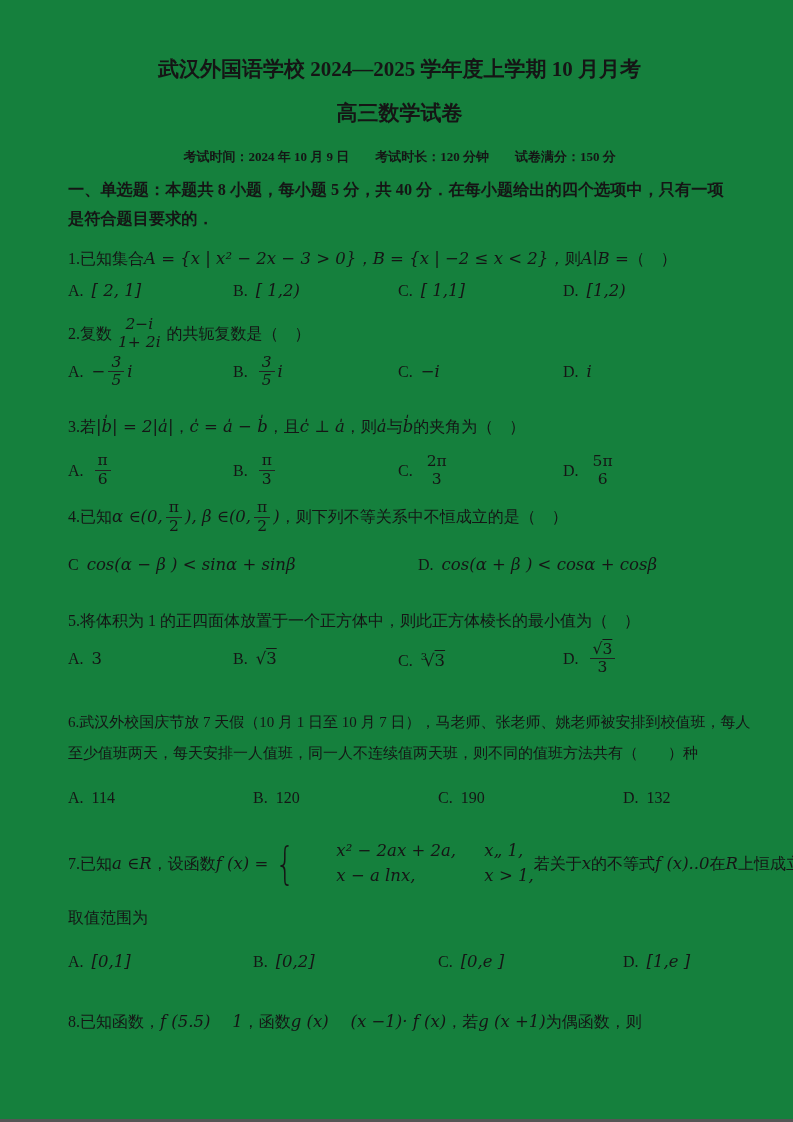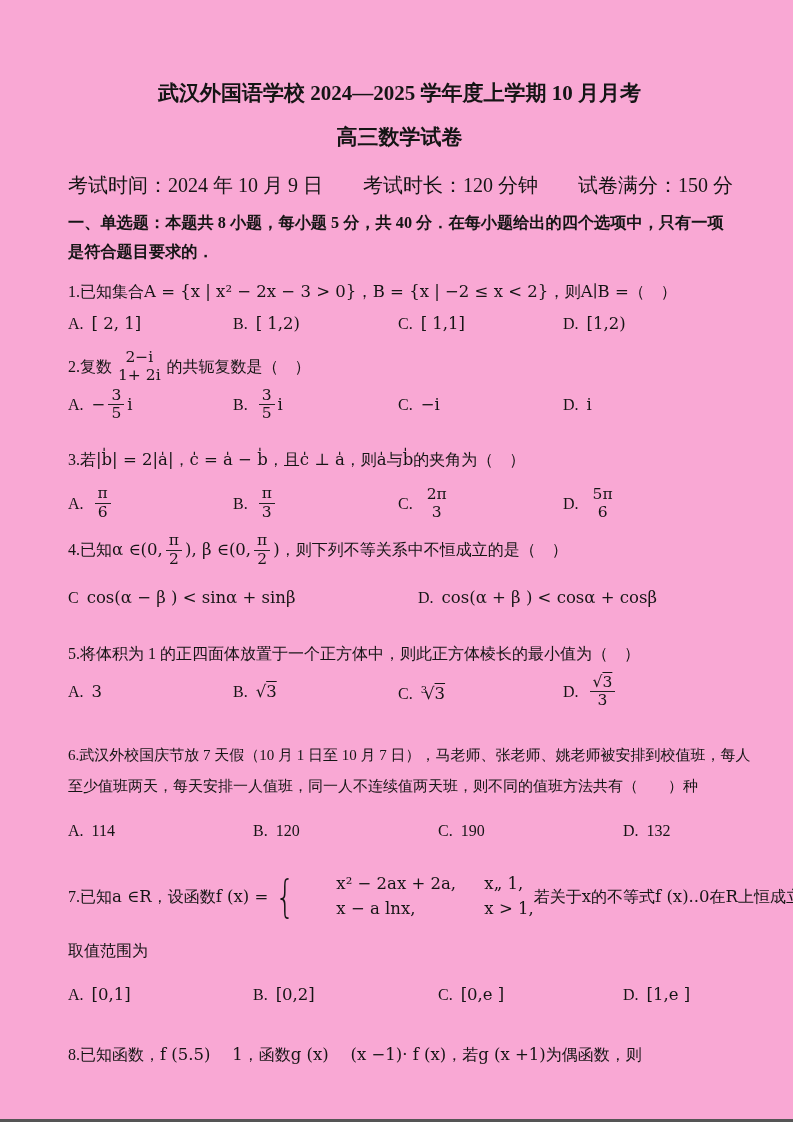--- a/index.html
+++ b/index.html
@@ -1,35 +1,35 @@
 <!DOCTYPE html>
 <html><head>
 <meta charset="utf-8">
 <style>
   html,body { margin:0; padding:0; background:#e8e8e8; }
   .page {
     position:relative;
     width:793px; height:1122px;
     margin:0 auto;
-    background:#f9a8d4;
+    background:#15803d;
     box-sizing:border-box;
-    padding:76px 62px 0 68px;
+    padding:52px 62px 0 68px;
     font-family:"Liberation Serif", serif;
     color:#151515;
     overflow:hidden;
     border-bottom:3px solid #555;
   }
   .title1 { text-align:center; font-weight:bold; font-size:21px; line-height:26px; margin:4px 0 18px; }
   .title2 { text-align:center; font-weight:bold; font-size:21px; line-height:26px; margin:0 0 22px; }
-  .info   { text-align:center; font-weight:normal; font-size:20px; margin:0 0 10px; white-space:nowrap; }
+  .info   { text-align:center; font-weight:bold; font-size:13px; margin:0 0 10px; white-space:nowrap; }
   .sec    { font-weight:bold; font-size:16.2px; line-height:29px; white-space:nowrap; }
 
   .q      { font-size:16px; line-height:30px; }
   .row    { display:flex; align-items:center; white-space:nowrap; }
-  .mt     { font-family:"DejaVu Serif", serif; font-size:16.5px; }
+  .mt     { font-family:"DejaVu Serif", serif; font-style:italic; font-size:16.5px; }
   .up     { font-style:normal; }
 
   
   .fr { display:inline-block; vertical-align:middle; text-align:center; margin:0 3px; line-height:normal; }
   .fr .n { display:block; line-height:1.15; padding:0 3px; border-bottom:1px solid #222; font-size:15.5px; }
   .fr .d { display:block; line-height:1.15; padding:0 3px; font-size:15.5px; }
   .fr.nobar .n { border-bottom:none; }
 
   
   .ovl { text-decoration:overline; }

